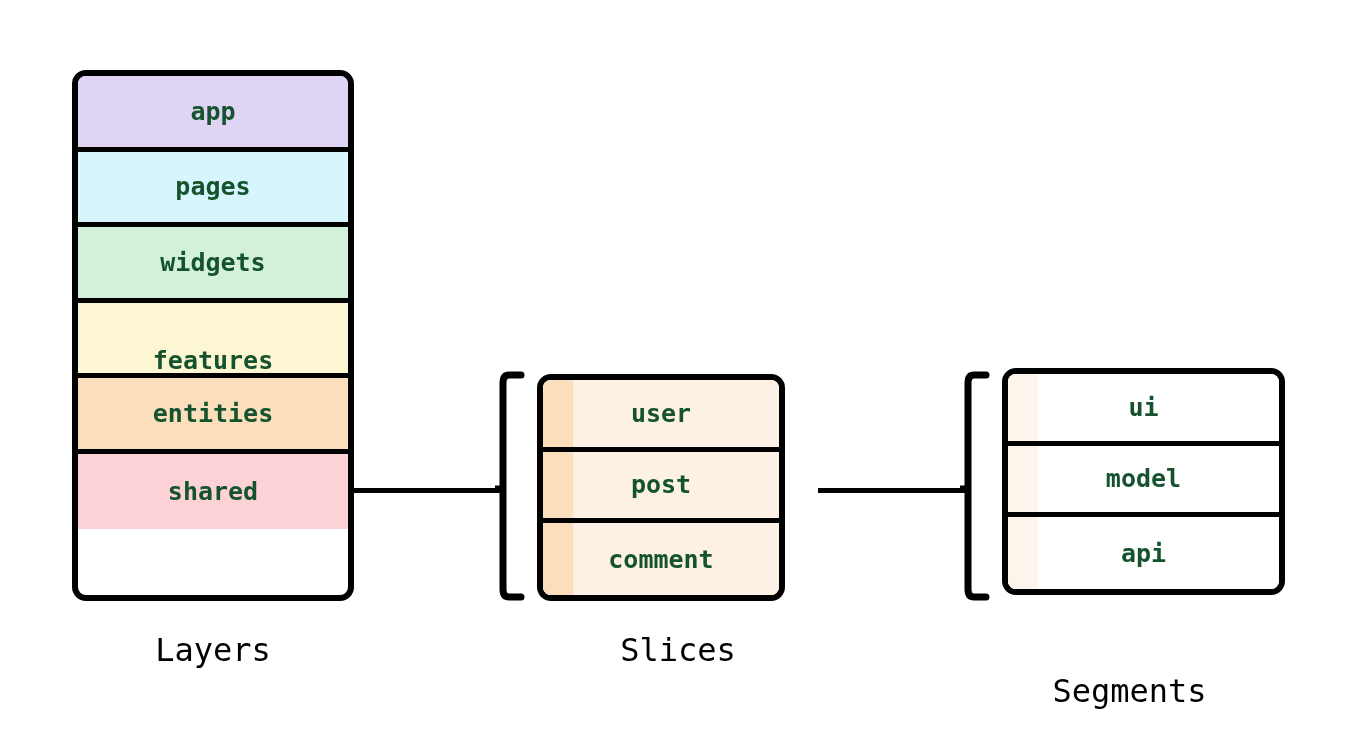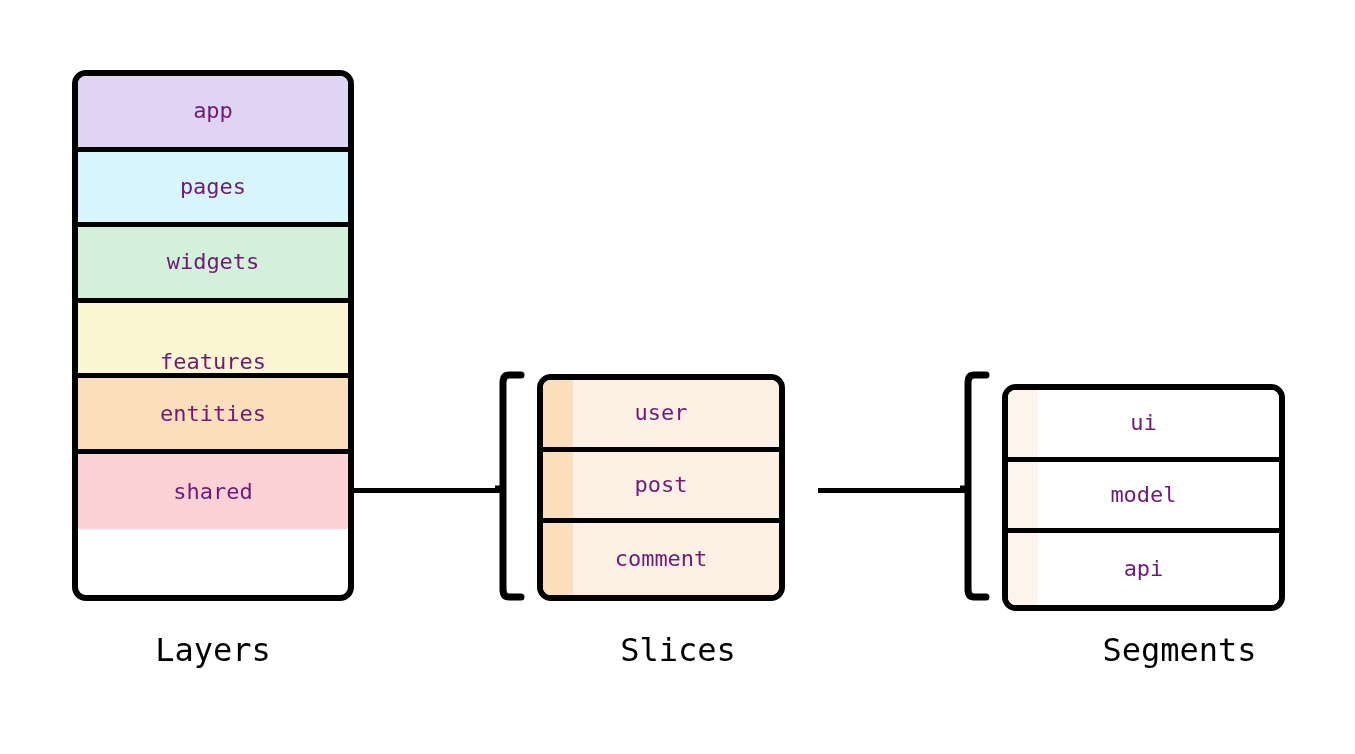--- a/index.html
+++ b/index.html
@@ -38,23 +38,23 @@
     border-bottom: 5px solid #000000;
     overflow: hidden;
   }
   .row:last-child {
     border-bottom: none;
   }
   .row-label {
     position: relative;
     z-index: 2;
     font-family: "DejaVu Sans Mono", monospace;
-    font-weight: normal;
-    font-size: 22px;
-    color: #701a75;
+    font-weight: bold;
+    font-size: 25px;
+    color: #14532d;
     letter-spacing: 0px;
     line-height: 1;
   }
   .row-label.struck {
     text-decoration: line-through;
     text-decoration-thickness: 2px;
     text-decoration-color: #000000;
   }
   
   .accent {
@@ -84,21 +84,21 @@
     width: 248px;
     height: 227px;
   }
   #slices-box .row {
     height: 71.66px;
   }
 
   
   #segments-box {
     left: 1002px;
-    top: 384px;
+    top: 368px;
     width: 283px;
     height: 227px;
   }
   #segments-box .row {
     height: 71.66px;
   }
 
   
   .bracket {
     position: absolute;
@@ -126,21 +126,21 @@
     text-align: center;
     font-family: "DejaVu Sans Mono", monospace;
     font-weight: normal;
     font-size: 32px;
     color: #000000;
     line-height: 1;
     white-space: nowrap;
   }
   #caption-layers   { left: 72px;  width: 282px; }
   #caption-slices   { left: 537px; width: 282px; }
-  #caption-segments { left: 1038px; width: 283px; }
+  #caption-segments { left: 988px; width: 283px; margin-top: 41px; }
 </style>
 </head>
 <body style="background: rgb(255, 255, 255);">
 
 <div id="diagram">
 
   <div class="group-box" id="layers-box">
     <div class="row" style="background: rgb(224, 212, 245);">
       <span class="row-label">app</span>
     </div>

